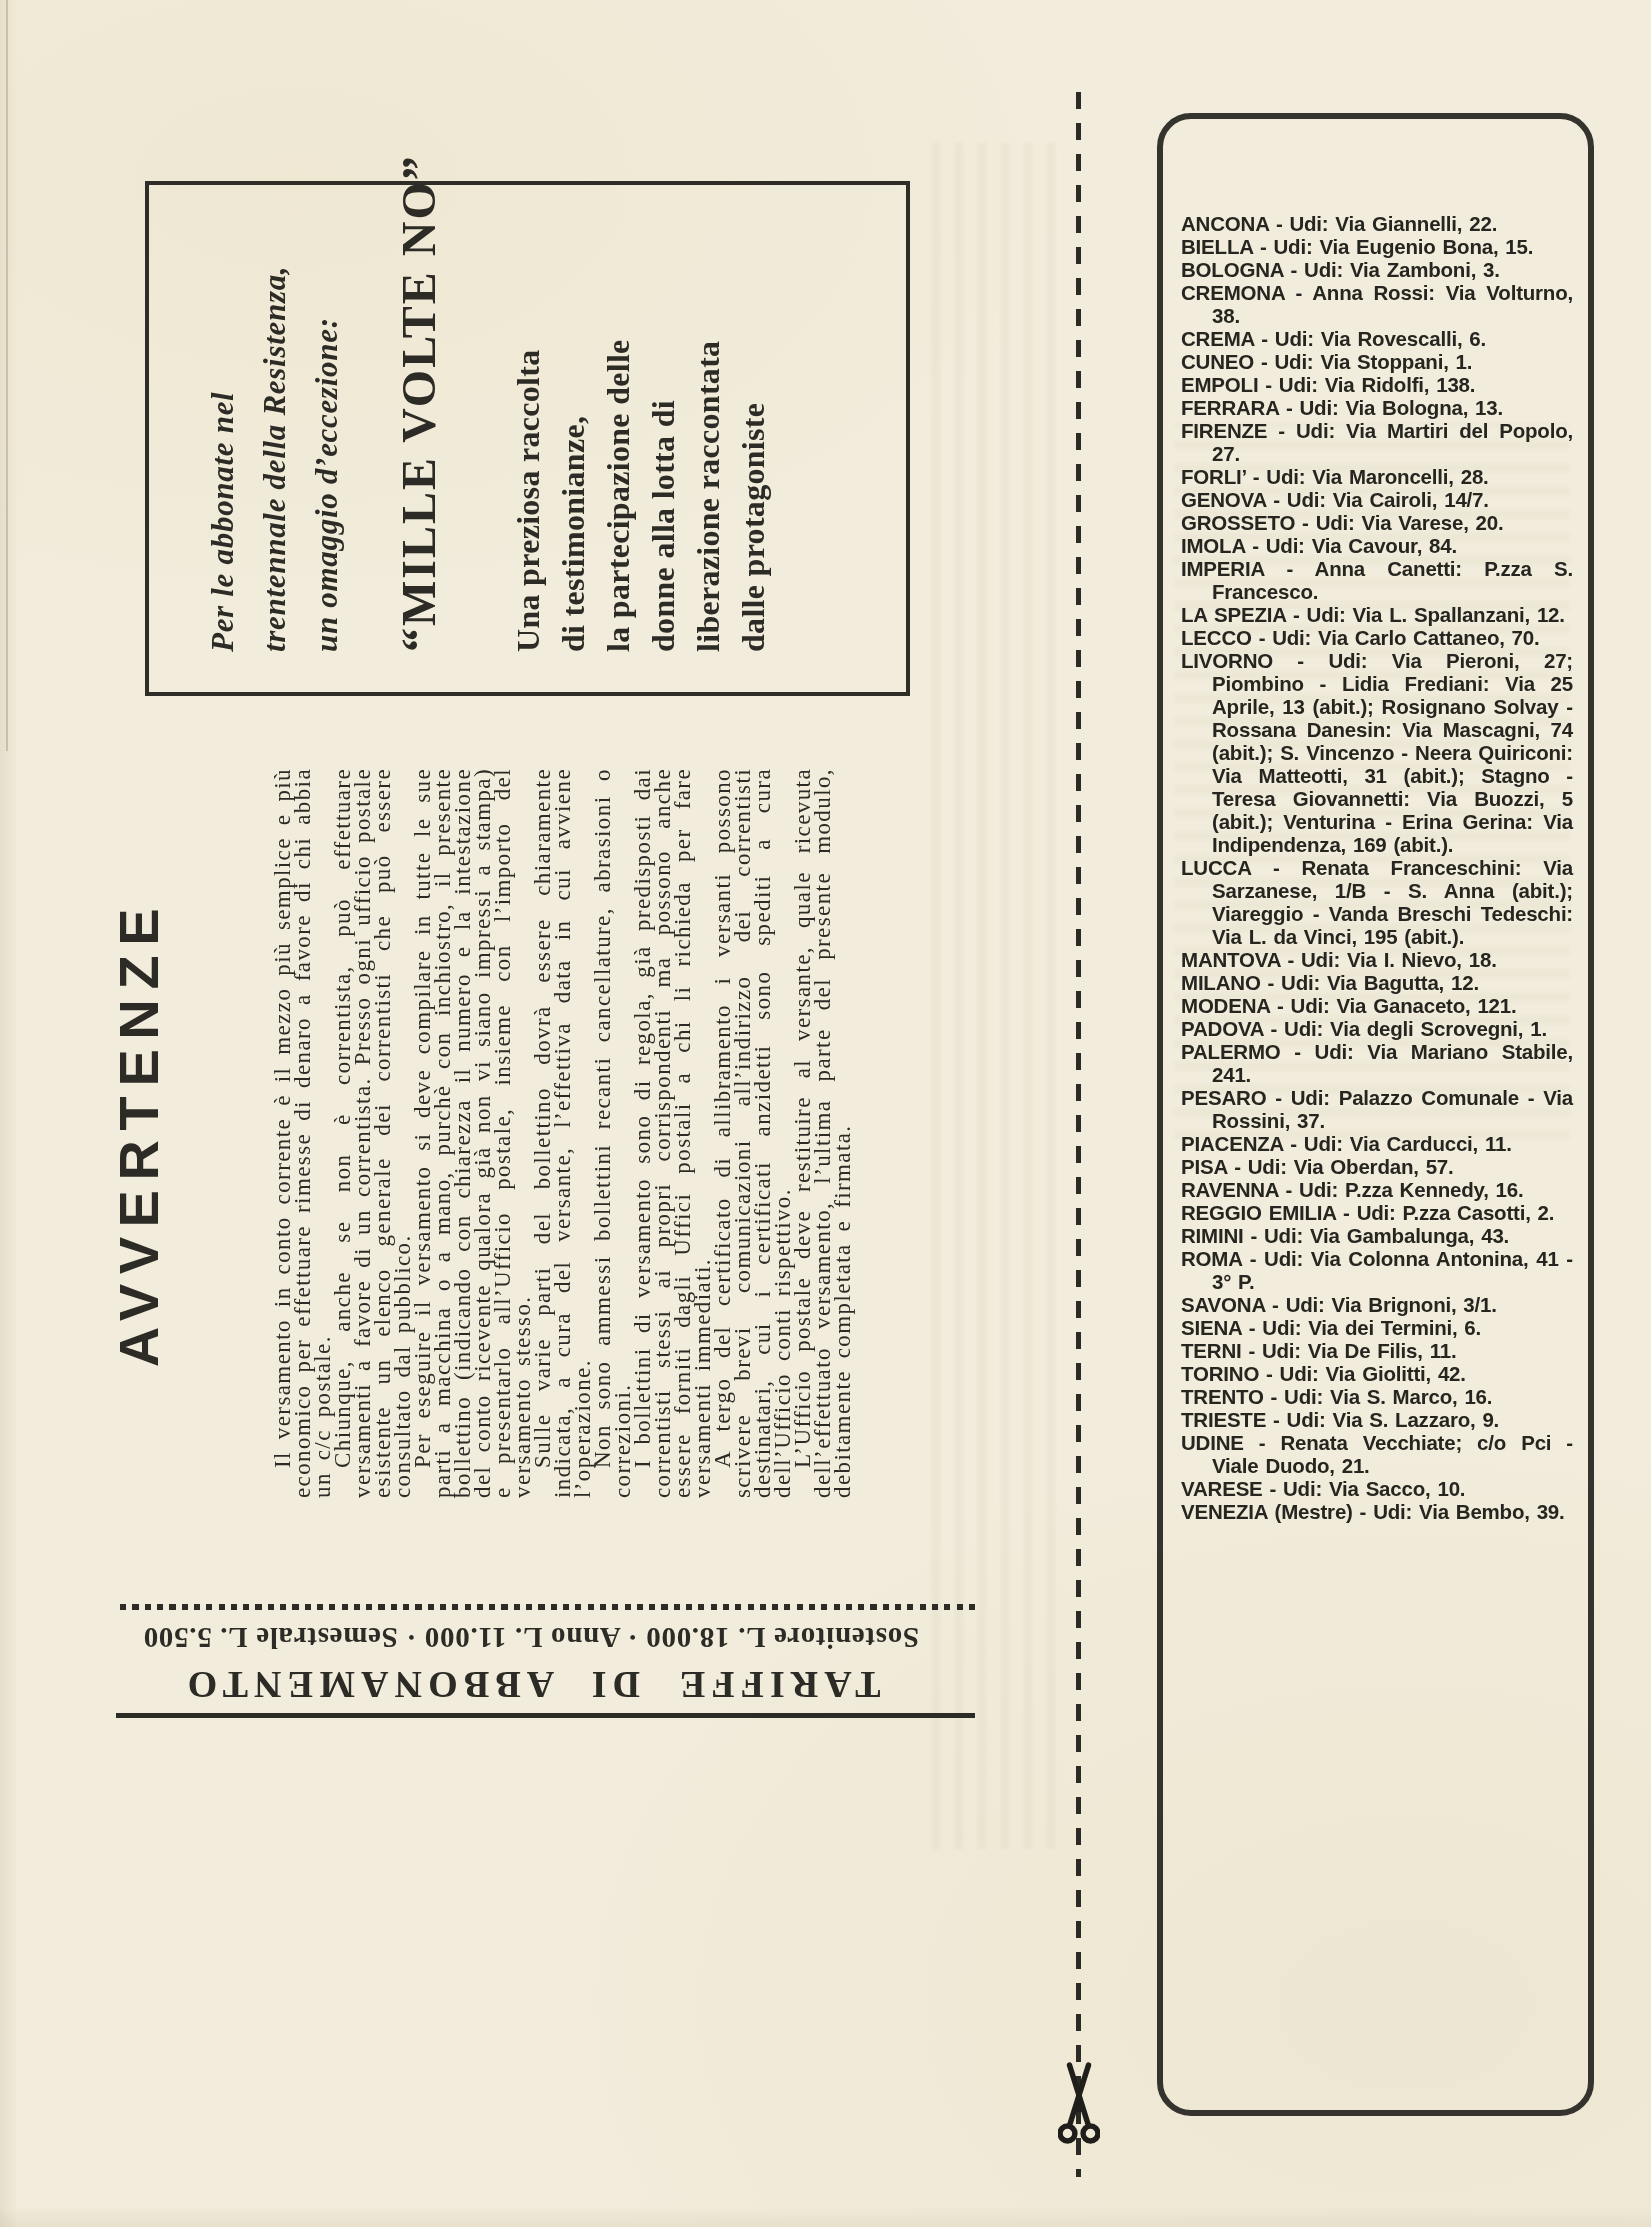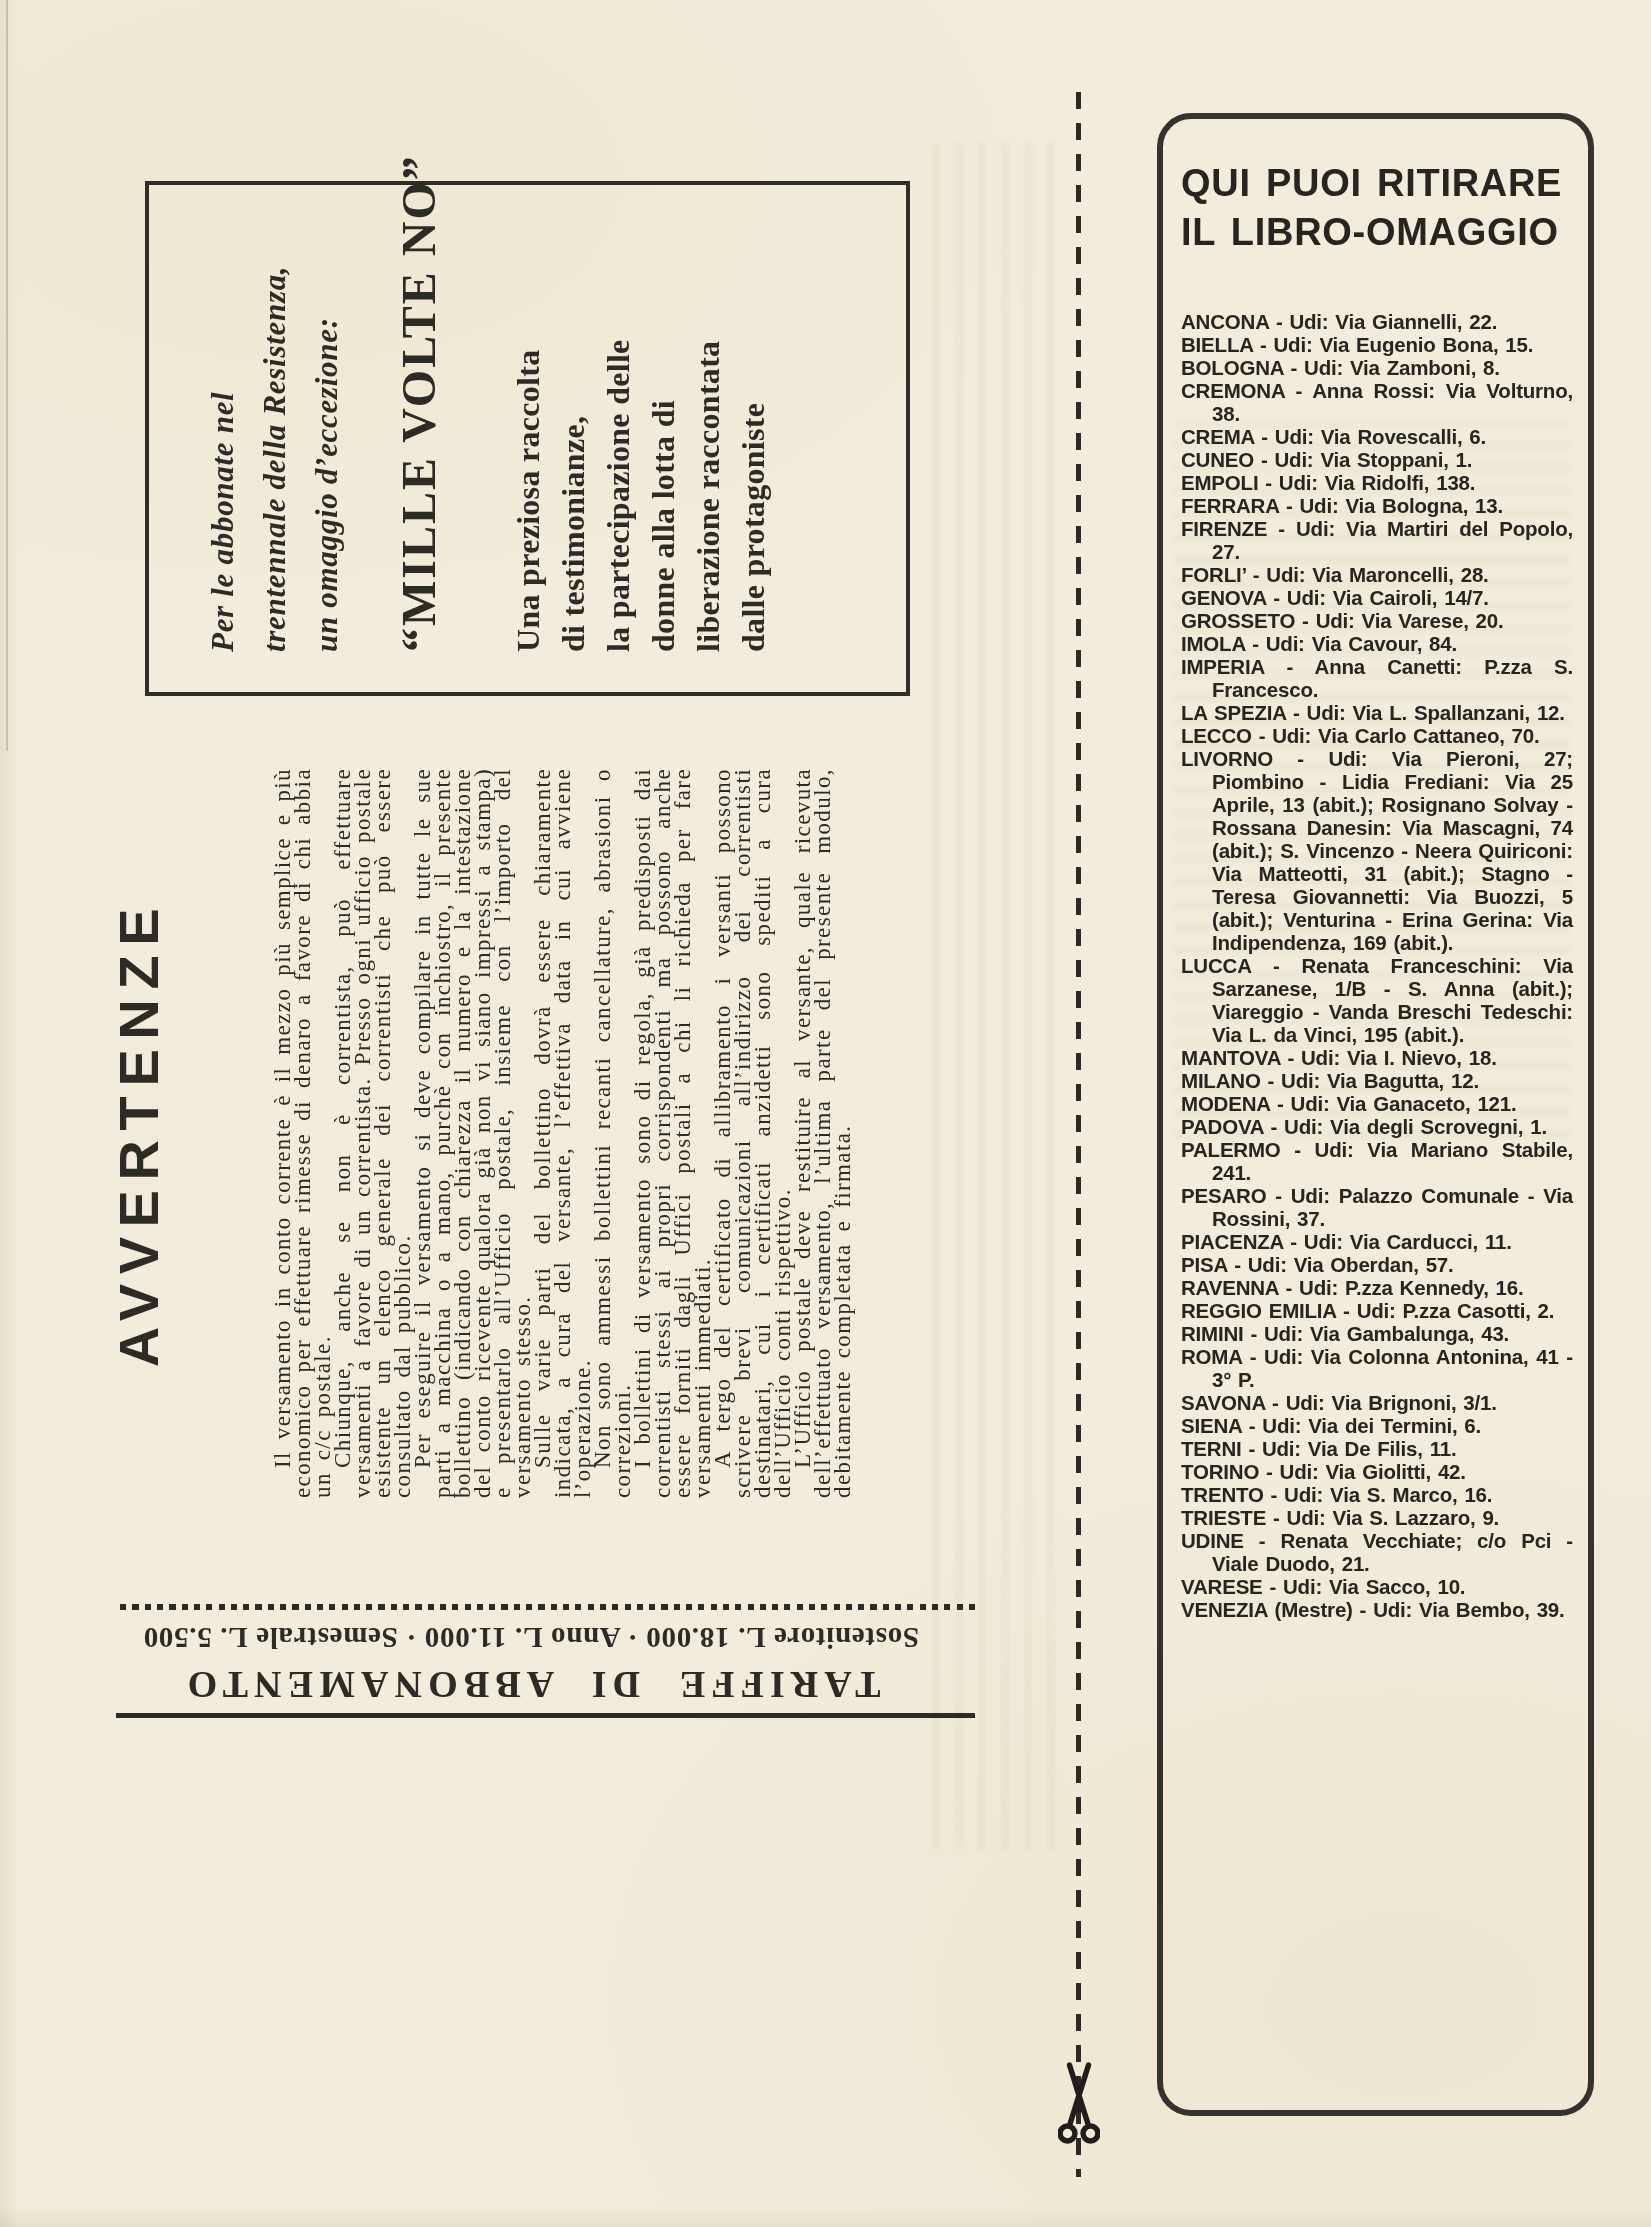--- a/index.html
+++ b/index.html
@@ -125,30 +125,25 @@
   <g stroke="#1f1e1a" fill="none" stroke-linecap="round">
     <line x1="18" y1="96" x2="45" y2="10" stroke-width="8"></line>
     <line x1="44" y1="96" x2="17" y2="10" stroke-width="8"></line>
     <circle cx="14" cy="111" r="11" stroke-width="8"></circle>
     <circle cx="48" cy="111" r="11" stroke-width="8"></circle>
   </g>
   <circle cx="31" cy="74" r="6" fill="#1f1e1a"></circle>
 </svg>
 
 <div class="panel">
-  <div class="panel-title">
-
-  <div>QUI PUOI RITIRARE</div>
-      <div>IL LIBRO-OMAGGIO</div>
-    </div>
   <div class="entries">
 
       <div class="entry">ANCONA - Udi: Via Giannelli, 22.</div>
       <div class="entry">BIELLA - Udi: Via Eugenio Bona, 15.</div>
-      <div class="entry">BOLOGNA - Udi: Via Zamboni, 8.</div>
+      <div class="entry">BOLOGNA - Udi: Via Zamboni, 3.</div>
       <div class="entry">CREMONA - Anna Rossi: Via Volturno, 38.</div>
       <div class="entry">CREMA - Udi: Via Rovescalli, 6.</div>
       <div class="entry">CUNEO - Udi: Via Stoppani, 1.</div>
       <div class="entry">EMPOLI - Udi: Via Ridolfi, 138.</div>
       <div class="entry">FERRARA - Udi: Via Bologna, 13.</div>
       <div class="entry">FIRENZE - Udi: Via Martiri del Popolo, 27.</div>
       <div class="entry">FORLI’ - Udi: Via Maroncelli, 28.</div>
       <div class="entry">GENOVA - Udi: Via Cairoli, 14/7.</div>
       <div class="entry">GROSSETO - Udi: Via Varese, 20.</div>
       <div class="entry">IMOLA - Udi: Via Cavour, 84.</div>

